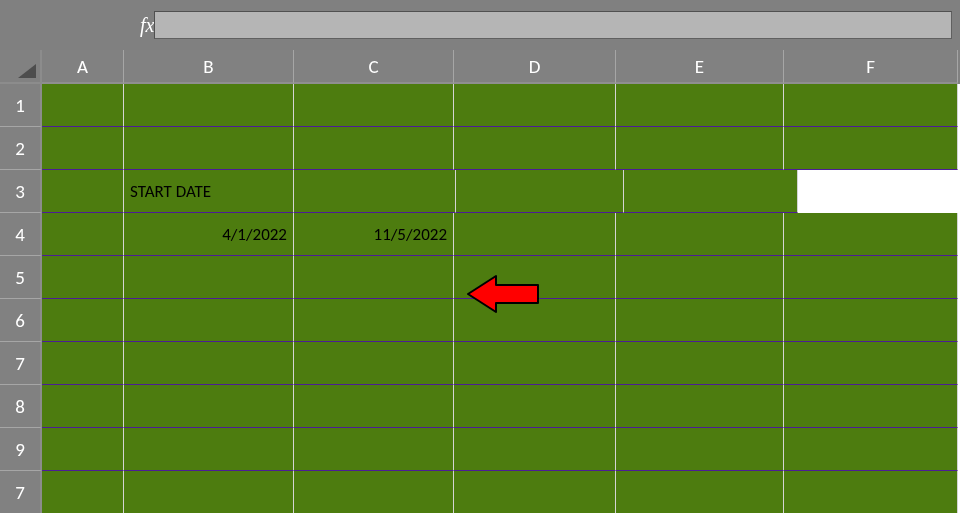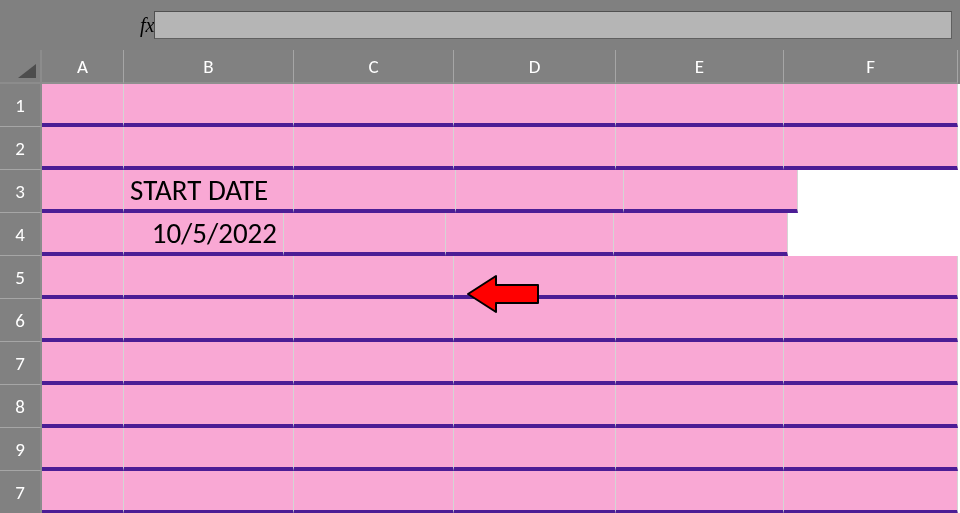--- a/index.html
+++ b/index.html
@@ -15,21 +15,21 @@
       background: #808080;
       height: 50px;
       display: flex;
       align-items: center;
       padding-left: 140px;
     }
     .fx-label {
       font-family: 'Times New Roman', serif;
       font-style: italic;
       font-size: 20px;
-      color: #000000;
+      color: #ffffff;
     }
     .formula-input {
       flex: 1;
       height: 28px;
       background: #b5b5b5;
       border: 1px solid #606060;
       border-left-color: #505050;
       border-top-color: #505050;
       font-size: 16px;
       padding: 0 6px;
@@ -96,28 +96,28 @@
     }
     .cells {
       position: relative;
     }
     .row {
       display: flex;
       height: 43px;
     }
     .cell {
       border-right: 1px solid #d4d4d4;
-      border-bottom: 4px solid #4c1d95;
-      font-size: 29px;
+      border-bottom: 1px solid #4c1d95;
+      font-size: 17px;
       color: #000;
       display: flex;
       align-items: center;
       padding: 0 6px;
       cursor: cell;
-      background: #f9a8d4;
+      background: #4d7c0f;
     }
     .cell.text { justify-content: flex-start; }
     .cell.num { justify-content: flex-end; }
     .colA { width: 82px; }
     .colB { width: 170px; }
     .colC { width: 160px; }
     .colD { width: 162px; }
     .colE { width: 168px; }
     .colF { width: 174px; }
 
@@ -180,21 +180,22 @@
       </div>
       <div class="row">
         <div class="cell colA"></div>
         <div class="cell colB text">START DATE</div>
         <div class="cell colD"></div>
         <div class="cell colE"></div>
         <div class="cell colF"></div>
       </div>
       <div class="row">
         <div class="cell colA"></div>
-        <div class="cell colC num">10/5/2022</div>
+        <div class="cell colB num">4/1/2022</div>
+        <div class="cell colC num">11/5/2022</div>
         <div class="cell colD"></div>
         <div class="cell colE"></div>
         <div class="cell colF"></div>
       </div>
       <div class="row">
         <div class="cell colA"></div>
         <div class="cell colB"></div>
         <div class="cell colC"></div>
         <div class="cell colD"></div>
         <div class="cell colE"></div>

